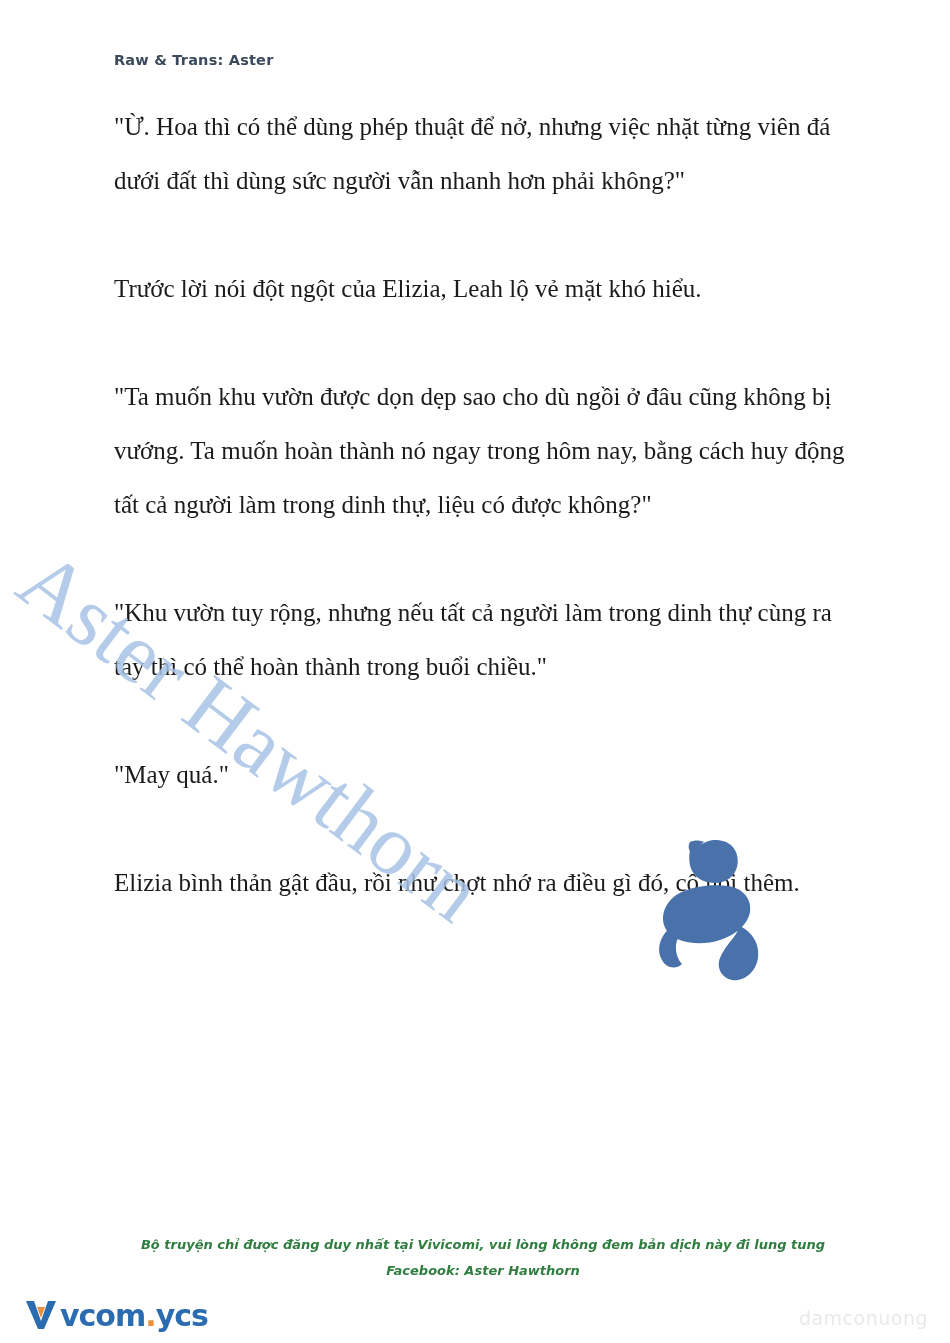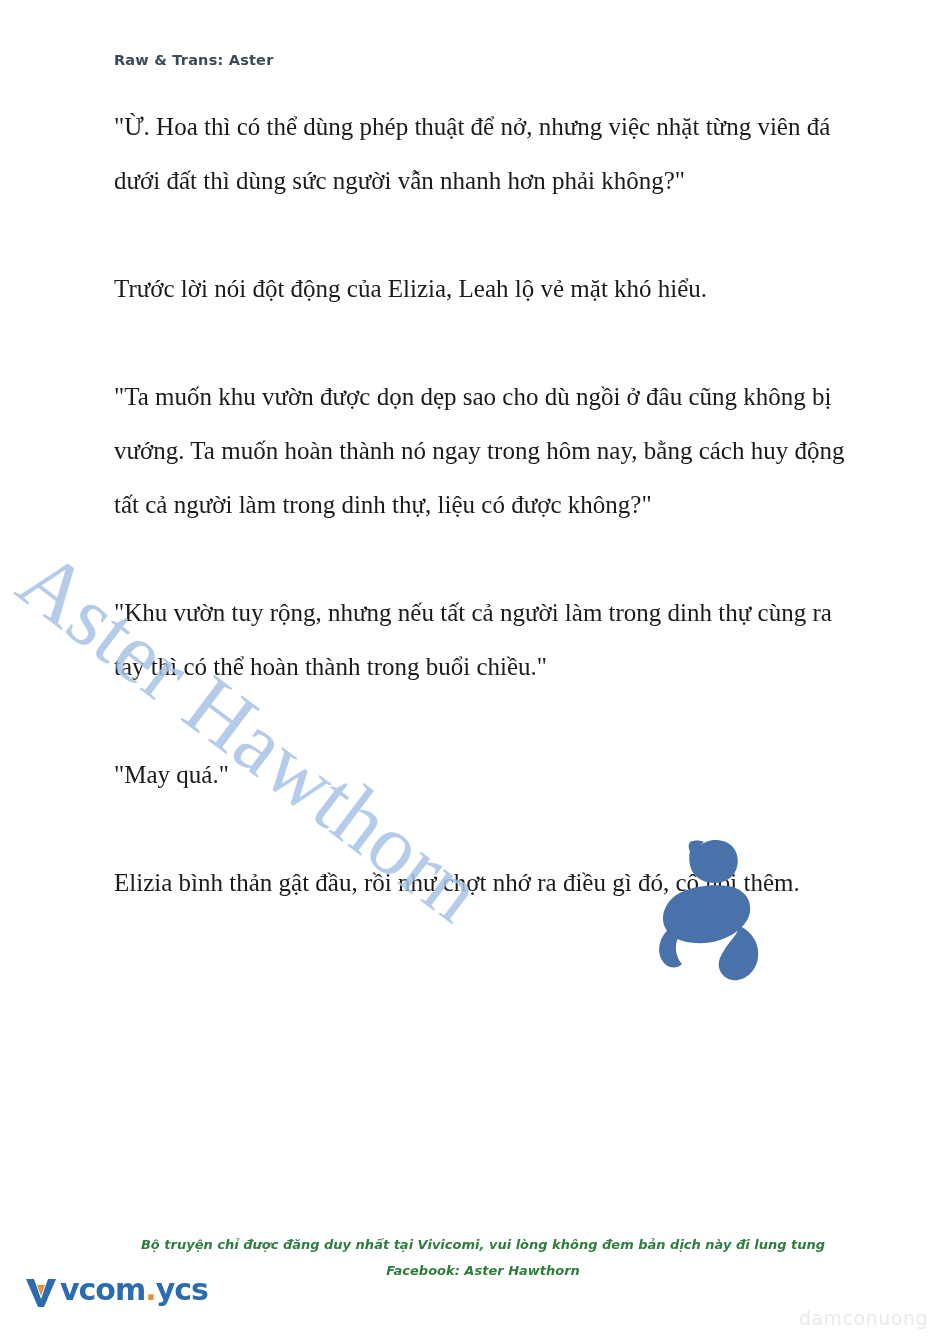--- a/index.html
+++ b/index.html
@@ -94,23 +94,23 @@
     position: absolute;
     left: 0;
     right: 0;
     bottom: 0;
     height: 58px;
     background: #ffffff;
   }
   .vcomics-logo {
     position: absolute;
     left: 24px;
-    bottom: 24px;
+    bottom: 12px;
     display: flex;
-    align-items: flex-start;
+    align-items: flex-end;
     height: 44px;
   }
   .vcomics-logo .vmark {
     position: relative;
     width: 34px;
     height: 34px;
     margin-right: 2px;
   }
   .vcomics-logo .vtext {
     font-family: "DejaVu Sans", sans-serif;
@@ -137,21 +137,21 @@
 </style>
 </head>
 <body>
 
 <div class="page">
 
   <div class="credit-header">Raw &amp; Trans: Aster</div>
 
   <div class="body-text">
     <p>"Ừ. Hoa thì có thể dùng phép thuật để nở, nhưng việc nhặt từng viên đá dưới đất thì dùng sức người vẫn nhanh hơn phải không?"</p>
-    <p>Trước lời nói đột động của Elizia, Leah lộ vẻ mặt khó hiểu.</p>
+    <p>Trước lời nói đột ngột của Elizia, Leah lộ vẻ mặt khó hiểu.</p>
     <p>"Ta muốn khu vườn được dọn dẹp sao cho dù ngồi ở đâu cũng không bị vướng. Ta muốn hoàn thành nó ngay trong hôm nay, bằng cách huy động tất cả người làm trong dinh thự, liệu có được không?"</p>
     <p>"Khu vườn tuy rộng, nhưng nếu tất cả người làm trong dinh thự cùng ra tay thì có thể hoàn thành trong buổi chiều."</p>
     <p>"May quá."</p>
     <p>Elizia bình thản gật đầu, rồi như chợt nhớ ra điều gì đó, cô nói thêm.</p>
   </div>
 
   <div class="watermark">
     <div class="watermark-text">Aster Hawthorn</div>
   </div>
 

